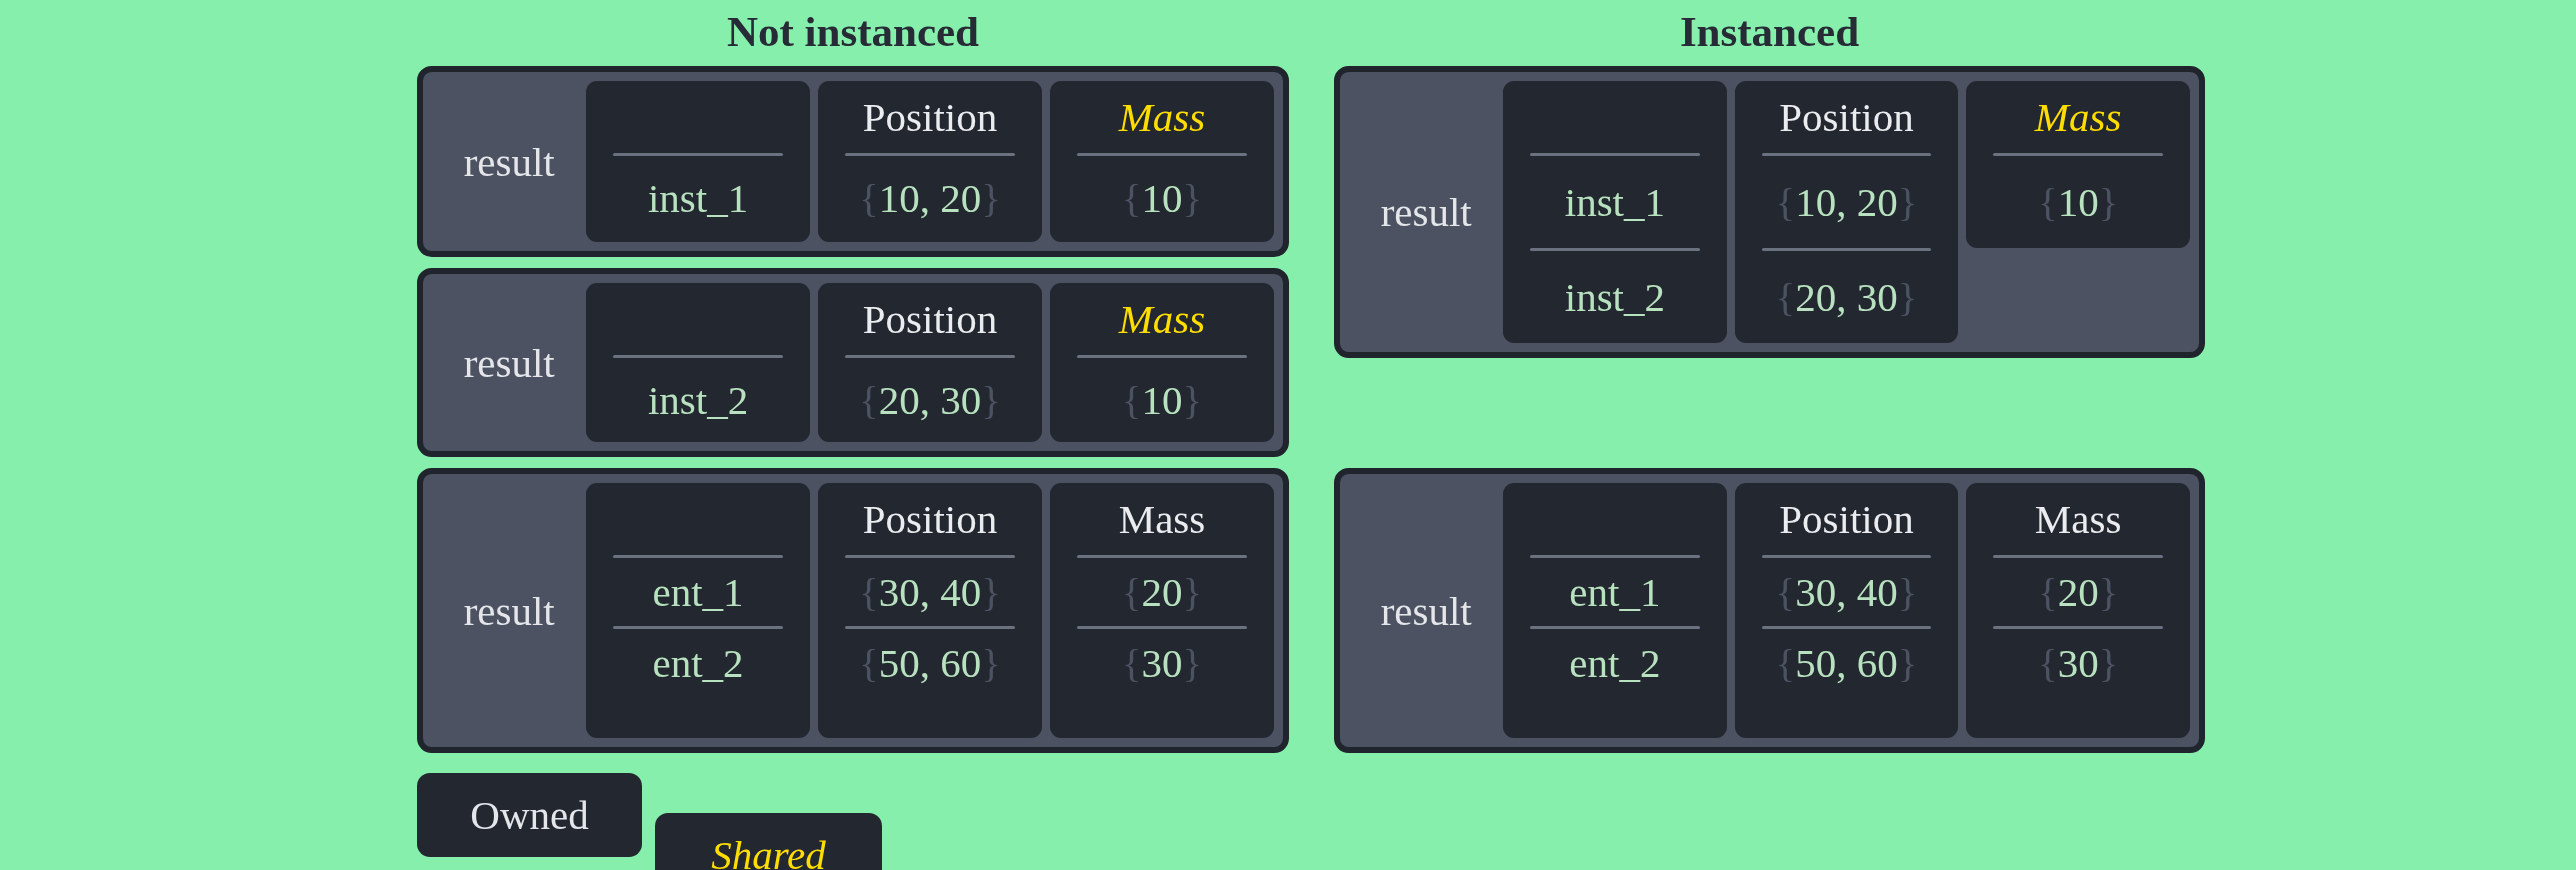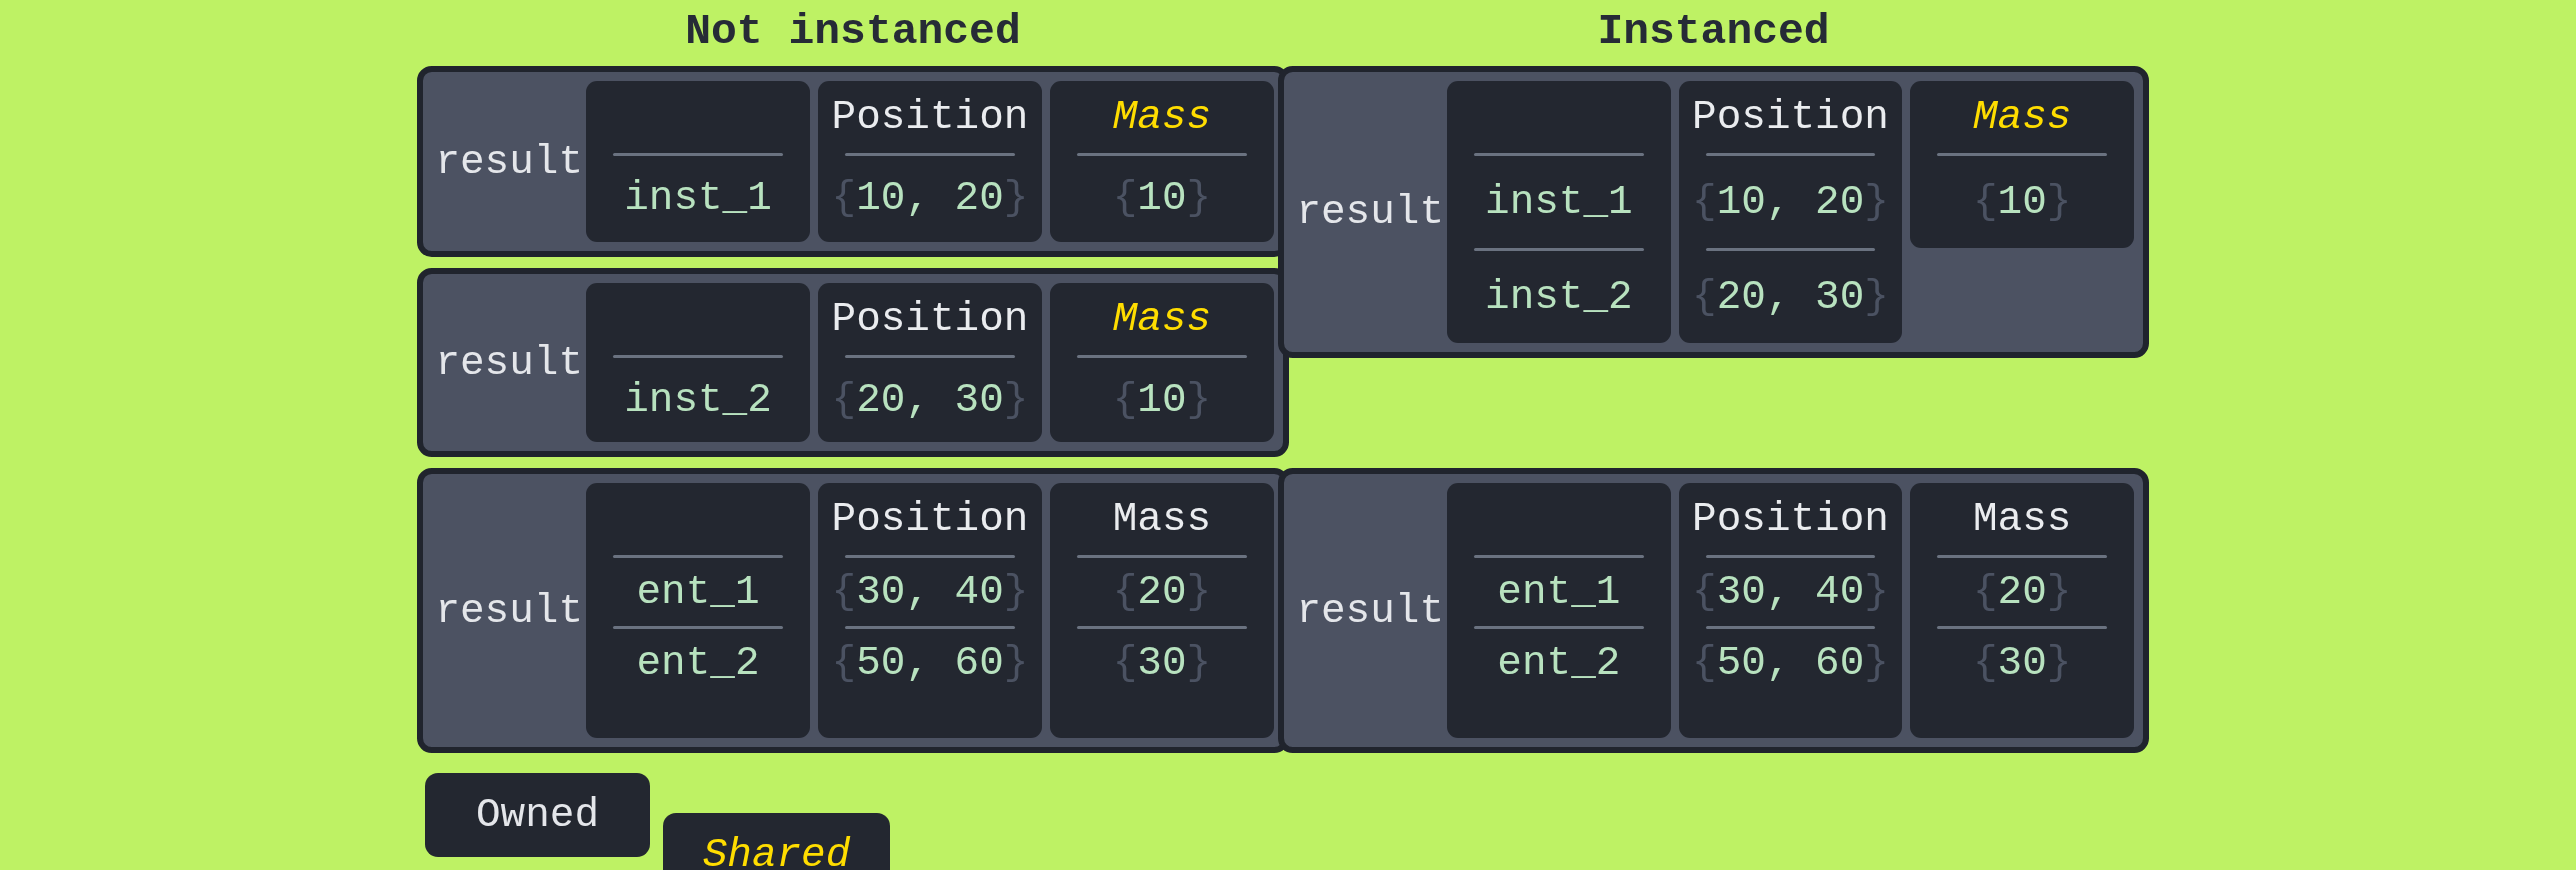--- a/index.html
+++ b/index.html
@@ -1,22 +1,22 @@
 <!DOCTYPE html>
 <html style="font-size:14.7px"><head>
 <meta charset="utf-8">
 <style>
   html,body{margin:0;padding:0;background:#ffffff;}
   .page{
-    position:relative;width:2576px;height:870px;background:#bef264;
-    font-family:Liberation Mono, monospace;overflow:hidden;
+    position:relative;width:2576px;height:870px;background:#86efac;
+    font-family:Liberation Serif, serif;overflow:hidden;
   }
   .col{position:absolute;top:0;height:870px;}
   .col-left{left:417px;width:872px;}
-  .col-right{left:1278px;width:871px;}
+  .col-right{left:1334px;width:871px;}
   .diagram-title{
     position:absolute;top:7.3px;left:0;width:100%;text-align:center;
     font-size:43px;font-weight:bold;color:#262b36;letter-spacing:0;
   }
   .panel{
     position:absolute;left:0;width:100%;box-sizing:border-box;
     background:#4c5262;border:6.4px solid #20242d;border-radius:14.7px;
     padding:9.2px;display:flex;
   }
   .p-ni1{top:66px;height:191px;}
@@ -42,21 +42,21 @@
   .divider{flex:none;height:2.8px;width:76%;margin:0 auto;background:#6a7280;border-radius:1.8px;}
   .val{
     flex:none;display:flex;align-items:center;justify-content:center;
     font-size:41px;white-space:pre;border-radius:28px;
   }
   .r1 .val{height:85px;}
   .r2 .val{height:68px;}
   .r2b .val{height:92px;}
   .green{color:#b8e2bf;}
   .brace{color:#4b5262;}
-  .legend{position:absolute;top:773px;left:8px;width:100%;height:84px;}
+  .legend{position:absolute;top:773px;left:0;width:100%;height:84px;}
   .legend-box{
     position:absolute;top:0;height:84px;background:#232730;border-radius:13px;
     display:flex;align-items:center;justify-content:center;font-size:41px;
   }
   .legend-owned{left:0;width:225px;color:#e4e6ea;}
   .legend-shared{left:238px;width:227px;color:#ffdd00;font-style:italic;margin-top:40px;}
 </style>
 </head>
 <body>
 

